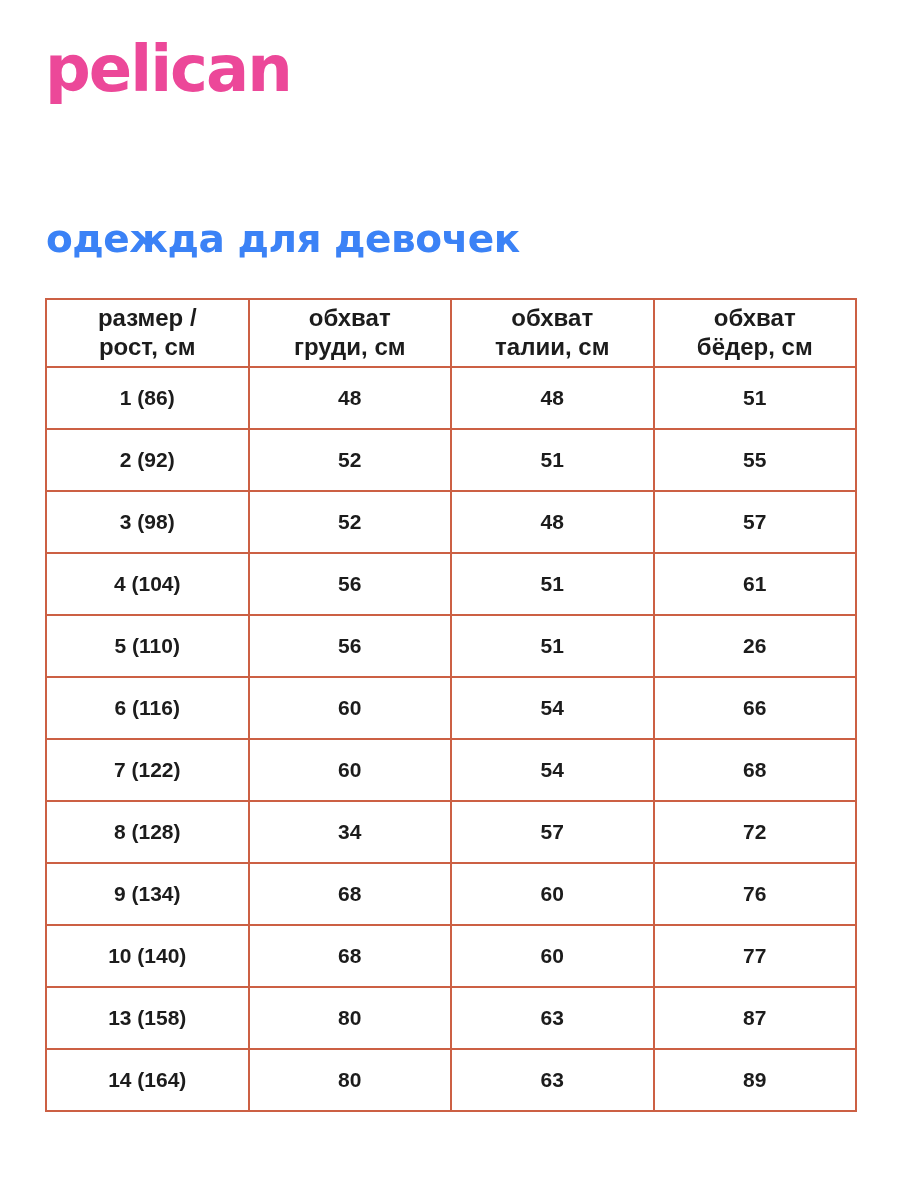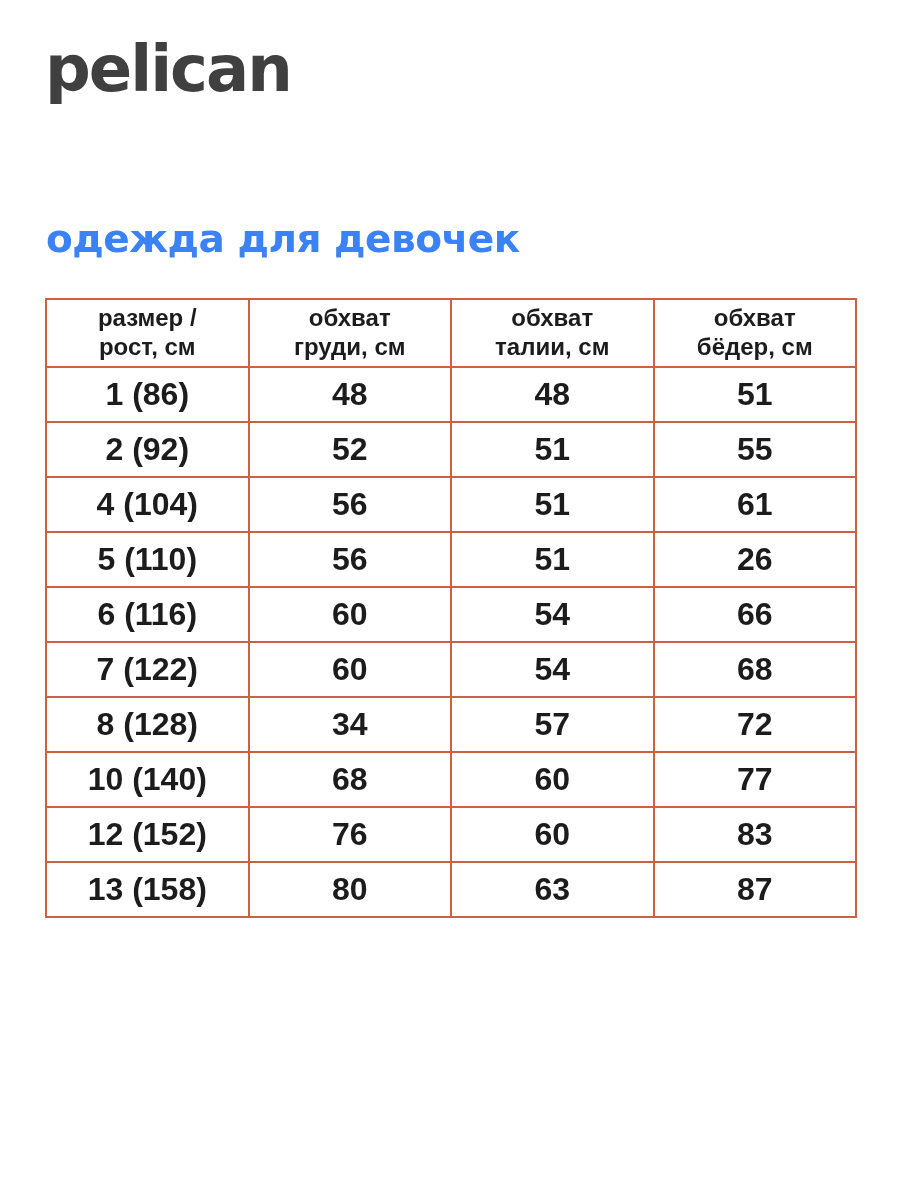--- a/index.html
+++ b/index.html
@@ -13,21 +13,21 @@
     position: relative;
   }
   .logo {
     position: absolute;
     top: 34px;
     left: 45px;
     font-family: "DejaVu Sans", sans-serif;
     font-weight: 800;
     font-size: 64px;
     letter-spacing: -2px;
-    color: #404040;
+    color: #ec4899;
     line-height: 1.1;
     user-select: none;
   }
   .page-title {
     position: absolute;
     top: 218px;
     left: 46px;
     font-family: "DejaVu Sans", sans-serif;
     font-weight: 700;
     font-size: 39px;
@@ -51,22 +51,22 @@
     color: #1c1c1c;
     width: 25%;
   }
   .size-chart th {
     height: 64px;
     font-size: 24px;
     line-height: 1.2;
     padding: 4px 0;
   }
   .size-chart td {
-    height: 55px;
-    font-size: 32px;
+    height: 62px;
+    font-size: 21px;
   }
   .hdr-line { display: block; }
 </style>
 </head>
 <body>
 
 <div class="logo">pelican</div>
 
 <h1 class="page-title">одежда для девочек</h1>
 
@@ -98,20 +98,26 @@
       <td>48</td>
       <td>51</td>
     </tr>
     <tr>
       <td>2 (92)</td>
       <td>52</td>
       <td>51</td>
       <td>55</td>
     </tr>
     <tr>
+      <td>3 (98)</td>
+      <td>52</td>
+      <td>48</td>
+      <td>57</td>
+    </tr>
+    <tr>
       <td>4 (104)</td>
       <td>56</td>
       <td>51</td>
       <td>61</td>
     </tr>
     <tr>
       <td>5 (110)</td>
       <td>56</td>
       <td>51</td>
       <td>26</td>
@@ -128,31 +134,37 @@
       <td>54</td>
       <td>68</td>
     </tr>
     <tr>
       <td>8 (128)</td>
       <td>34</td>
       <td>57</td>
       <td>72</td>
     </tr>
     <tr>
+      <td>9 (134)</td>
+      <td>68</td>
+      <td>60</td>
+      <td>76</td>
+    </tr>
+    <tr>
       <td>10 (140)</td>
       <td>68</td>
       <td>60</td>
       <td>77</td>
-    </tr>
-    <tr>
-      <td>12 (152)</td>
-      <td>76</td>
-      <td>60</td>
-      <td>83</td>
     </tr>
     <tr>
       <td>13 (158)</td>
       <td>80</td>
       <td>63</td>
       <td>87</td>
     </tr>
+    <tr>
+      <td>14 (164)</td>
+      <td>80</td>
+      <td>63</td>
+      <td>89</td>
+    </tr>
   </tbody>
 </table>
 
 </body></html>

